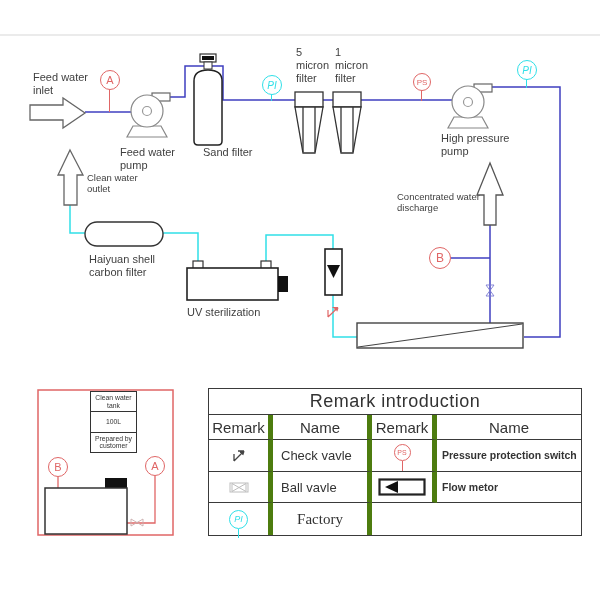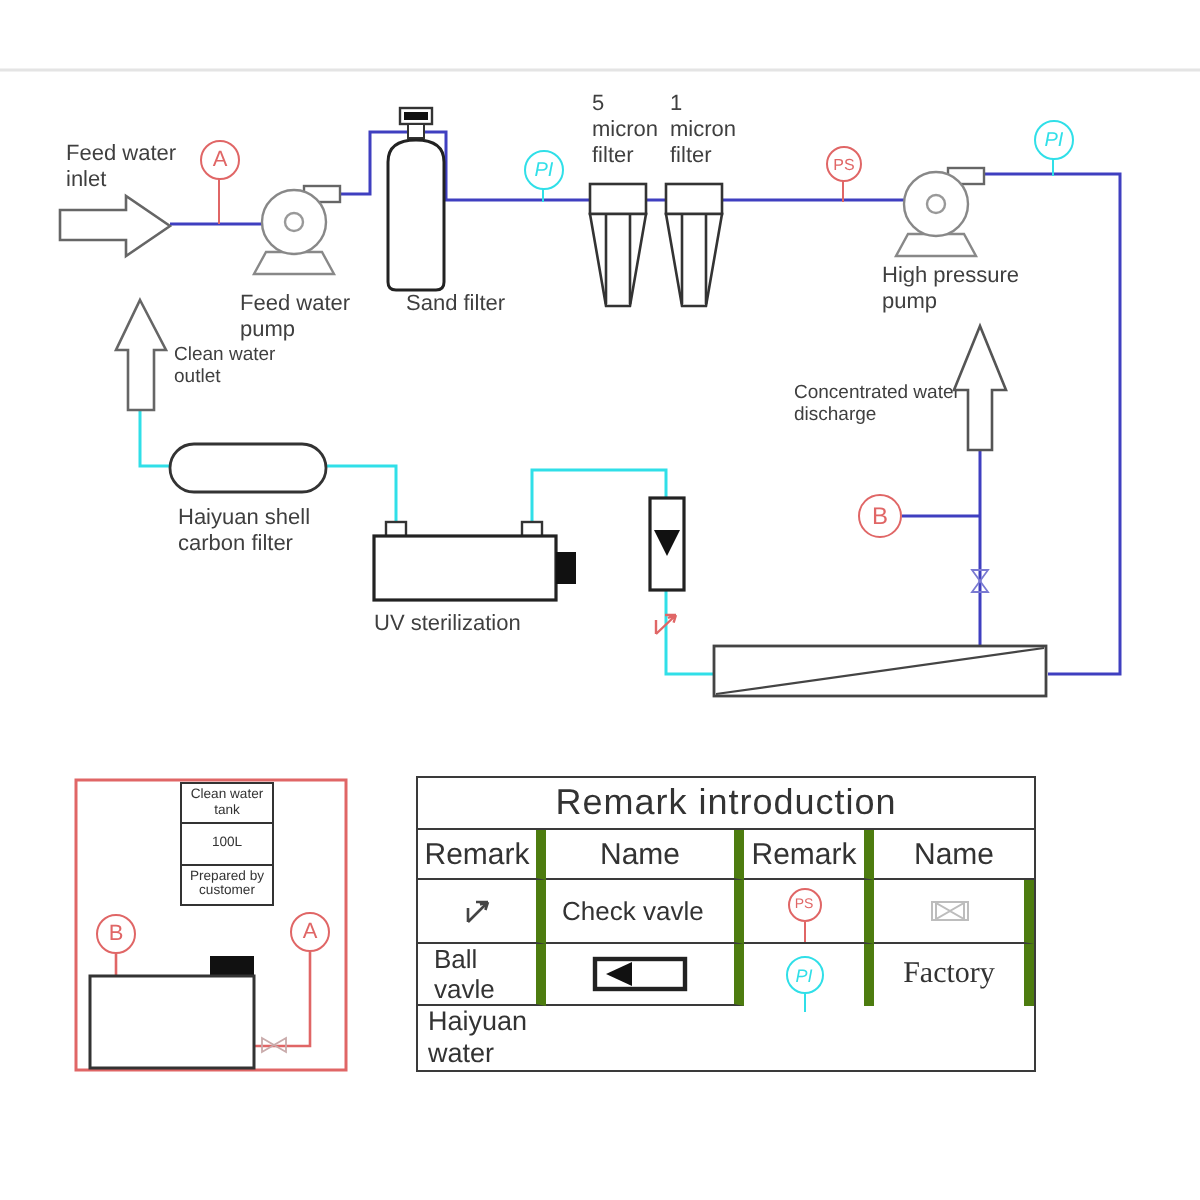--- a/index.html
+++ b/index.html
@@ -28,24 +28,24 @@
     position:absolute;left:90px;top:391px;width:47px;height:62px;background:#fff;
     border:1px solid #333;box-sizing:border-box;display:flex;flex-direction:column;z-index:2;
   }
   .tank-label div{
     flex:1;display:flex;align-items:center;justify-content:center;text-align:center;
     font-size:6.8px;line-height:1.15;border-bottom:1px solid #333;white-space:pre-line;color:#333;
   }
   .tank-label div:last-child{border-bottom:none;}
   
   .remark-table{
-    position:absolute;left:208px;top:388px;width:310px;height:148px;background:#fff;
+    position:absolute;left:208px;top:388px;width:374px;height:148px;background:#fff;
     border:1.6px solid #3a3a3a;box-sizing:border-box;display:grid;
     grid-template-columns:64px 99px 65px 1fr;
-    grid-template-rows:26px 25px 32px 31px 1fr;color:#333;z-index:4;
+    grid-template-rows:26px 25px 32px 31px 1fr;color:#333;z-index:4;text-align:center;
   }
   .remark-table .cell{
     border-right:5px solid #4d7c0f;border-bottom:1px solid #3a3a3a;
     display:flex;align-items:center;justify-content:center;overflow:visible;box-sizing:border-box;
   }
   .remark-table .cell.last-col{border-right:none;}
   .remark-table .cell.last-row{border-bottom:none;}
   .t-title{grid-column:1/5;font-size:18px;letter-spacing:.5px;}
   .t-head{font-size:15px;}
   .t-name{justify-content:flex-start !important;padding-left:8px;font-size:13px;}
@@ -223,41 +223,42 @@
         <path d="M3,13 V6 M3,13 L13,3 M7,3 H13 M13,3 L9,4.3 M13,3 L11.7,7" stroke="#444" stroke-width="1.3" fill="none"></path>
       </svg>
     </div>
     <div class="cell t-name">Check vavle</div>
     <div class="cell">
       <div style="position:relative;">
         <div class="mini-gauge g-red" style="width:17px;height:17px;font-size:7px;margin-top:-6px;">PS</div>
         <div class="stem v s-red" style="left:8px;top:11px;height:10px;"></div>
       </div>
     </div>
+    <div class="cell t-name2 last-col">Pressure protection switch</div>
 
     <div class="cell">
       <svg width="20" height="13" viewBox="0 0 20 13">
         <g stroke="#bdbdbd" stroke-width="1" fill="none">
           <rect x="1" y="2" width="18" height="9"></rect>
           <polygon points="3,2.5 3,10.5 10,6.5"></polygon>
           <polygon points="17,2.5 17,10.5 10,6.5"></polygon>
         </g>
       </svg>
     </div>
     <div class="cell t-name">Ball vavle</div>
     <div class="cell">
       <svg width="48" height="18" viewBox="0 0 48 18">
         <rect x="1.5" y="1.5" width="45" height="15" fill="#fff" stroke="#222" stroke-width="2.2"></rect>
         <polygon points="20,3 20,15 7,9" fill="#111"></polygon>
       </svg>
     </div>
+    <div class="cell t-name2 last-col">Flow metor</div>
 
     <div class="cell last-row">
       <div style="position:relative;">
         <div class="mini-gauge g-cyan" style="width:19px;height:19px;font-size:9px;">PI</div>
         <div class="stem v s-cyan" style="left:9px;top:19px;height:9px;"></div>
       </div>
     </div>
     <div class="cell t-factory last-row">Factory</div>
-    <div class="cell t-name2 big last-col last-row">Haiyuan water</div>
   </div>
 
 </div>
 
 </body></html>

